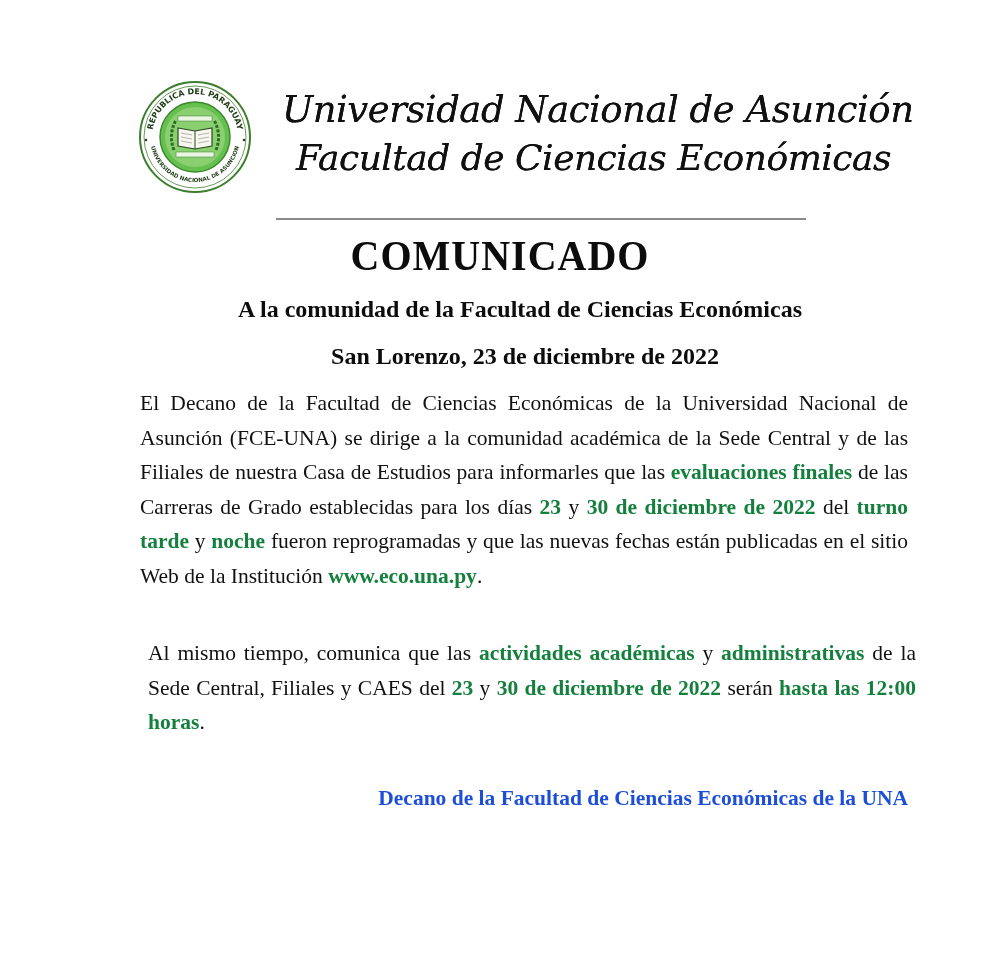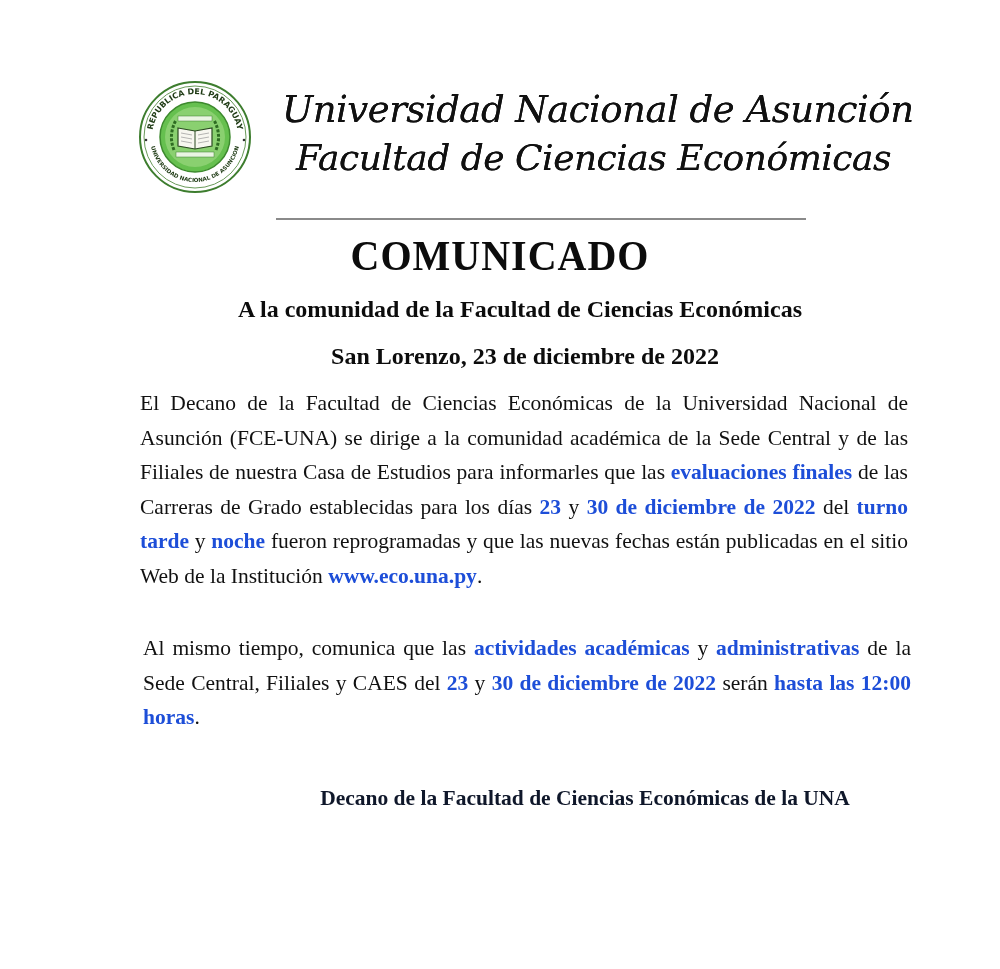--- a/index.html
+++ b/index.html
@@ -95,31 +95,31 @@
       left: 140px;
       width: 768px;
       font-family: "Liberation Serif", "DejaVu Serif", serif;
       font-size: 21.5px;
       line-height: 34.5px;
       text-align: justify;
       color: #111;
     }
     .para1 { top: 386px; }
     .para2 { top: 628px; }
-    .body-text b { font-weight: bold; color: #1d4ed8; }
+    .body-text b { font-weight: bold; color: #15803d; }
 
     .signature {
       position: absolute;
       left: 262px; top: 786px;
       width: 646px;
-      text-align: center;
+      text-align: right;
       font-family: "Liberation Serif", "DejaVu Serif", serif;
       font-weight: bold;
       font-size: 21.5px;
-      color: #0f172a;
+      color: #1d4ed8;
     }
   </style>
 </head>
 <body>
 
 <div class="page">
 
   <div class="seal">
     <svg viewBox="0 0 114 114">
       <defs>
@@ -162,17 +162,17 @@
 
 
   <div class="header-rule"></div>
 
   <div class="heading doc-title">COMUNICADO</div>
   <div class="heading doc-subtitle">A la comunidad de la Facultad de Ciencias Económicas</div>
   <div class="heading doc-dateline">San Lorenzo, 23 de diciembre de 2022</div>
 
   <p class="body-text para1" style="margin:0;"><span>El Decano de la Facultad de Ciencias Económicas de la Universidad Nacional de Asunción (FCE-UNA) se dirige a la comunidad académica de la Sede Central y de las Filiales de nuestra Casa de Estudios para informarles que las </span><b>evaluaciones finales</b><span> de las Carreras de Grado establecidas para los días </span><b>23</b><span> y </span><b>30 de diciembre de 2022</b><span> del </span><b>turno tarde</b><span> y </span><b>noche</b><span> fueron reprogramadas y que las nuevas fechas están publicadas en el sitio Web de la Institución </span><b>www.eco.una.py</b><span>.</span></p>
 
-  <p class="body-text para2" style="margin:3px;"><span>Al mismo tiempo, comunica que las </span><b>actividades académicas</b><span> y </span><b>administrativas</b><span> de la Sede Central, Filiales y CAES del </span><b>23</b><span> y </span><b>30 de diciembre de 2022</b><span> serán </span><b>hasta las 12:00 horas</b><span>.</span></p>
+  <p class="body-text para2" style="margin:8px;"><span>Al mismo tiempo, comunica que las </span><b>actividades académicas</b><span> y </span><b>administrativas</b><span> de la Sede Central, Filiales y CAES del </span><b>23</b><span> y </span><b>30 de diciembre de 2022</b><span> serán </span><b>hasta las 12:00 horas</b><span>.</span></p>
 
   <div class="signature">Decano de la Facultad de Ciencias Económicas de la UNA</div>
 
 </div>
 
 </body></html>

